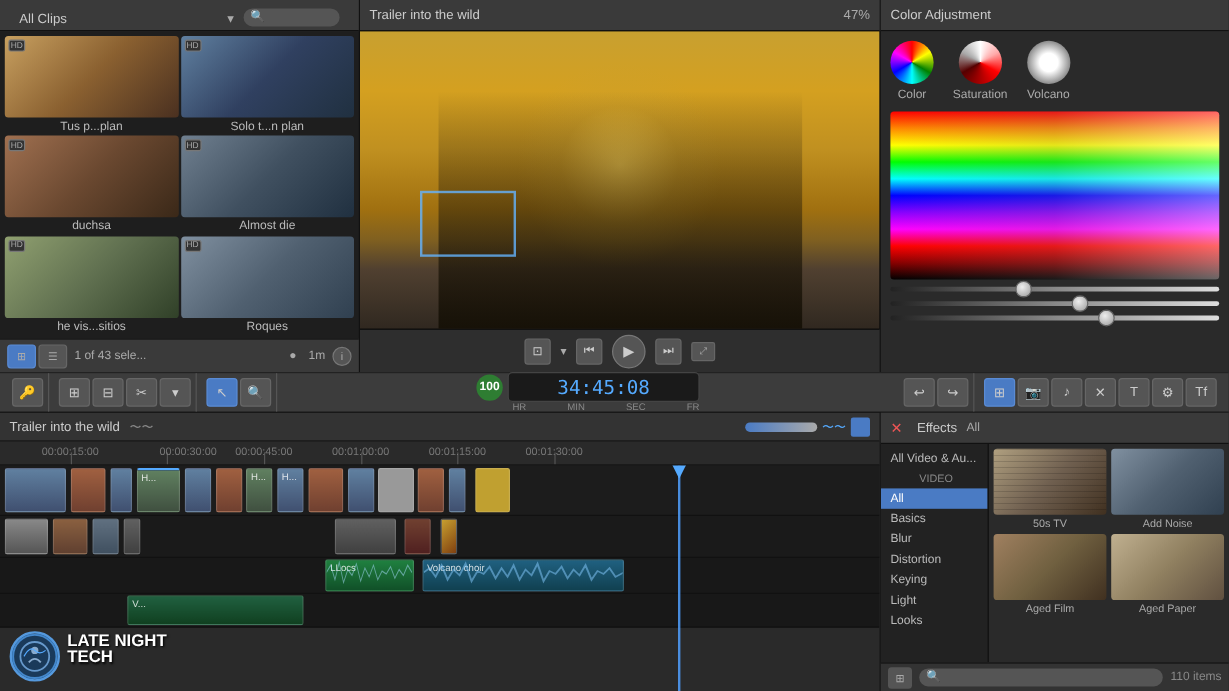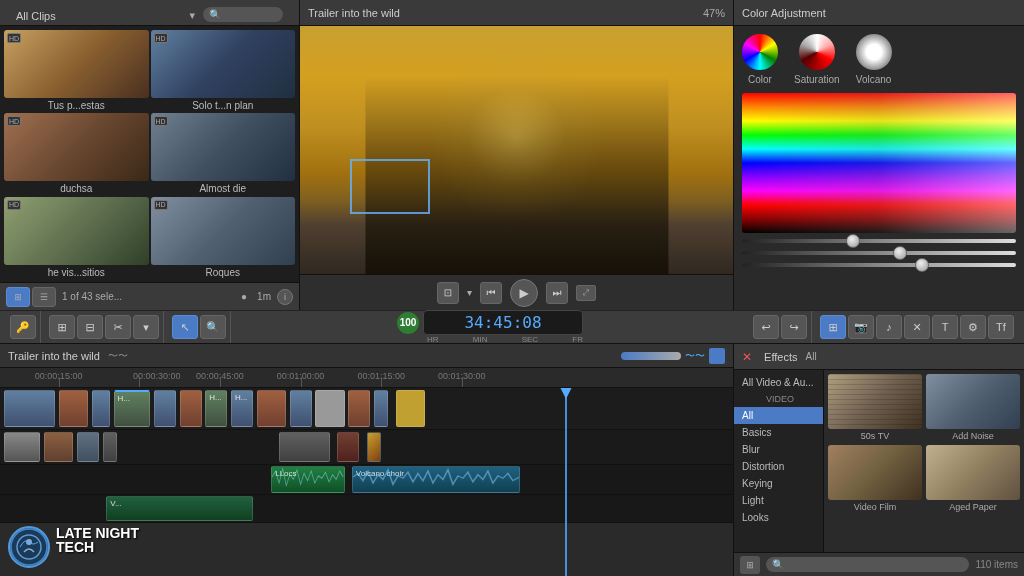--- a/index.html
+++ b/index.html
@@ -731,21 +731,21 @@
       <span class="media-header-title">All Clips</span>
       <span style="color:#aaa;margin-right:8px;cursor:pointer;">▾</span>
       <input class="media-header-search" type="text" placeholder="🔍" style="">
     </div>
     <div class="media-grid">
 
     <div class="media-item">
       <div class="media-thumb thumb-1">
         <div class="media-thumb-icon">HD</div>
       </div>
-      <span class="media-label">Tus p...estas</span>
+      <span class="media-label">Tus p...plan</span>
     </div>
         <div class="media-item">
       <div class="media-thumb thumb-2">
         <div class="media-thumb-icon">HD</div>
       </div>
       <span class="media-label">Solo t...n plan</span>
     </div>
         <div class="media-item">
       <div class="media-thumb thumb-3">
         <div class="media-thumb-icon">HD</div>
@@ -1030,21 +1030,21 @@
             <div style="position:absolute;inset:0;background:repeating-linear-gradient(0deg,transparent,transparent 4px,rgba(0,0,0,0.15) 4px,rgba(0,0,0,0.15) 5px);"></div>
           </div>
           <span class="effect-label">50s TV</span>
         </div>
         <div class="effect-item">
           <div class="effect-thumb et-noise"></div>
           <span class="effect-label">Add Noise</span>
         </div>
         <div class="effect-item">
           <div class="effect-thumb et-aged"></div>
-          <span class="effect-label">Video Film</span>
+          <span class="effect-label">Aged Film</span>
         </div>
         <div class="effect-item">
           <div class="effect-thumb et-paper"></div>
           <span class="effect-label">Aged Paper</span>
         </div>
       </div>
     </div>
     <div class="effects-footer">
       <div style="width:20px;height:18px;background:#555;border-radius:3px;display:flex;align-items:center;justify-content:center;font-size:9px;color:#aaa;cursor:pointer;">⊞</div>
       <input class="search-effects" type="text" placeholder="🔍" style="">

